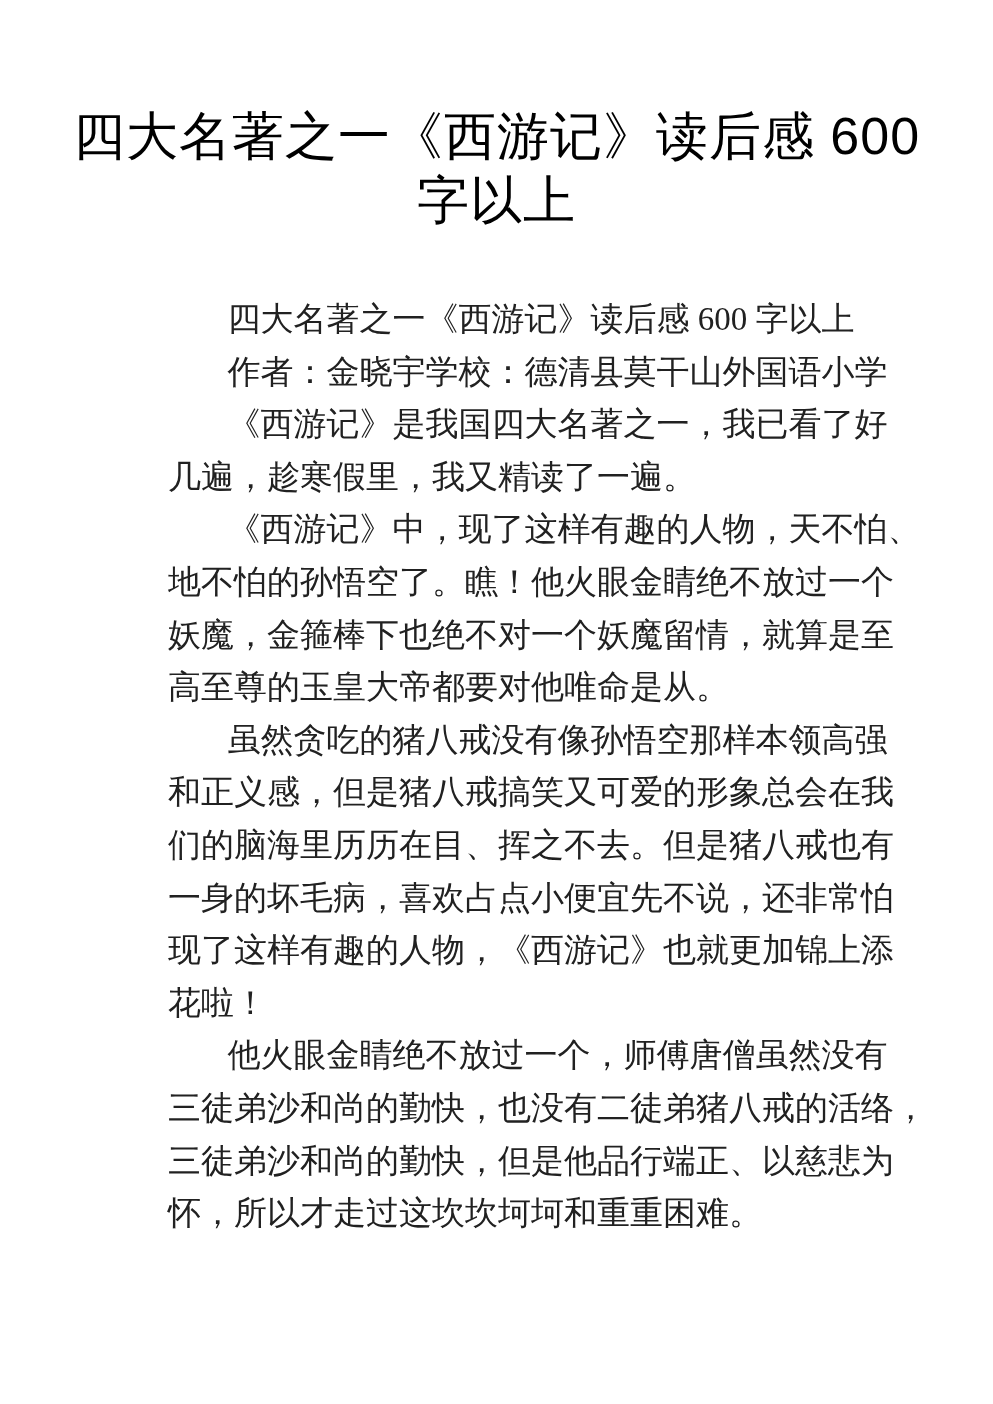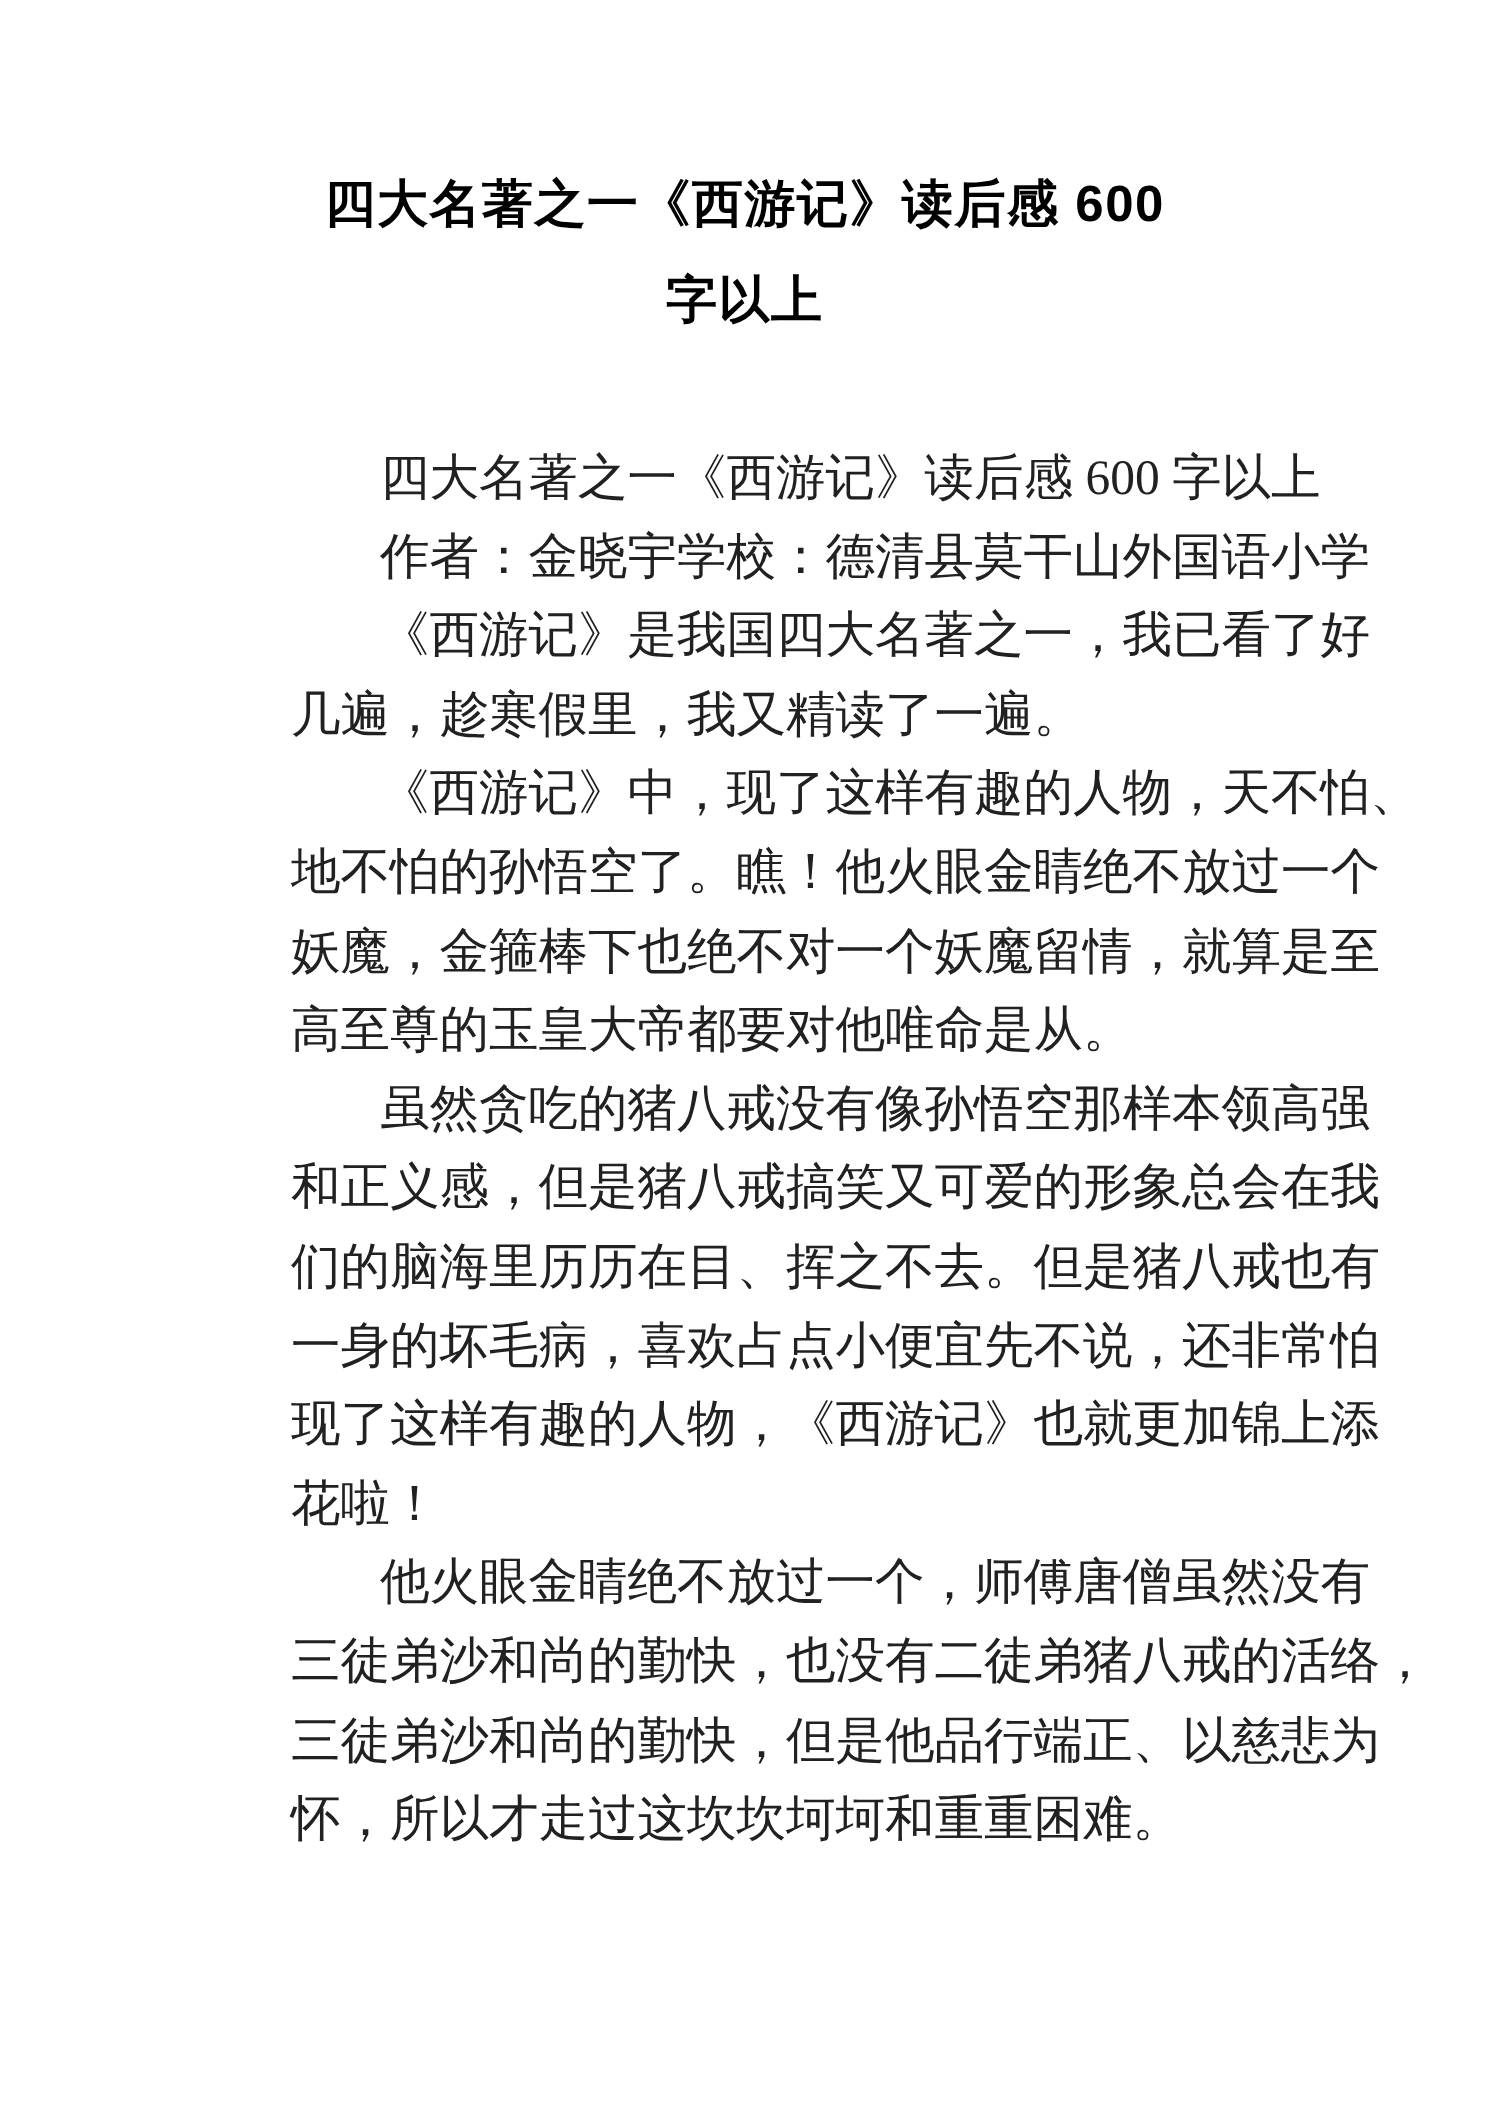--- a/index.html
+++ b/index.html
@@ -15,22 +15,22 @@
     overflow: hidden;
   }
   .doc-title {
     position: absolute;
     top: 104px;
     left: 0;
     width: 993px;
     margin: 0;
     text-align: center;
     font-family: "Liberation Sans", "DejaVu Sans", sans-serif;
-    font-weight: 700;
-    font-size: 34px;
+    font-weight: 400;
+    font-size: 52px;
     line-height: 64px;
     letter-spacing: 1px;
     color: #000000;
   }
   .doc-title .title-line {
     display: block;
   }
   .body-text {
     position: absolute;
     top: 293px;
@@ -38,21 +38,20 @@
     width: 670px;
     font-family: "Liberation Serif", "DejaVu Serif", serif;
     font-size: 33px;
     line-height: 52.6px;
     color: #212121;
   }
   .text-line {
     height: 52.6px;
     white-space: nowrap;
     text-align: left;
-    margin-left: 26px;
   }
   
   .text-line.fill {
     text-align: justify;
     text-align-last: justify;
   }
   
   .text-line.indent {
     text-indent: 1.8em;
   }

